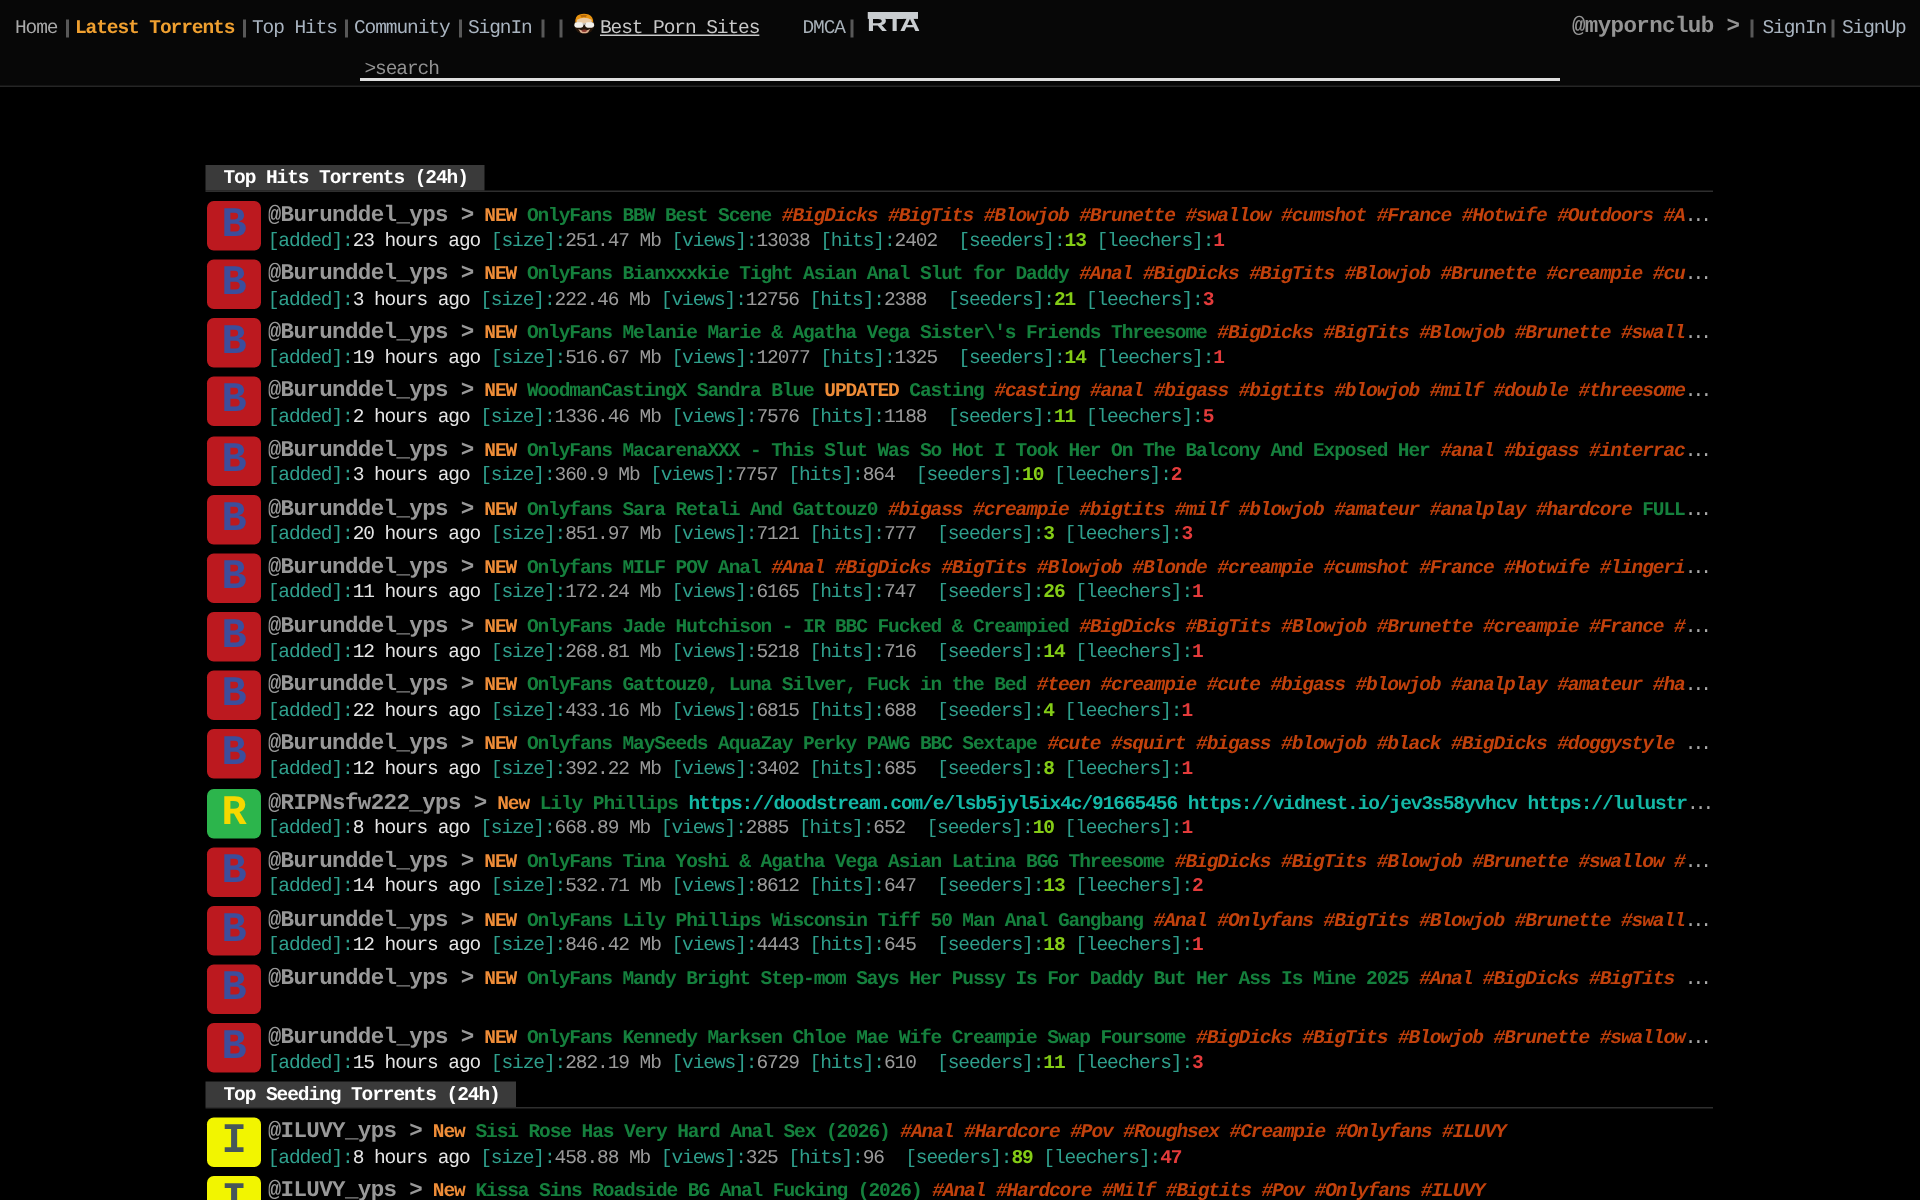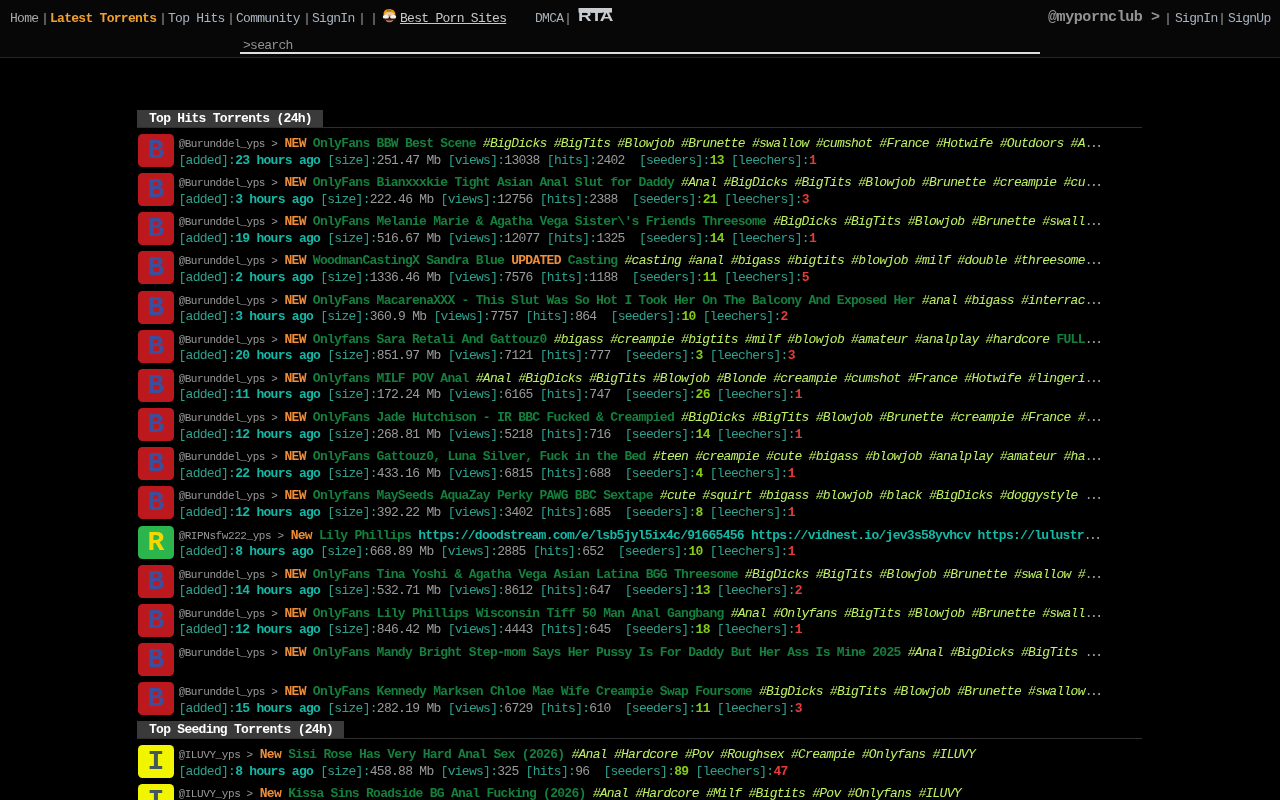--- a/index.html
+++ b/index.html
@@ -22,28 +22,28 @@
 .chip{position:absolute;left:-1px;background:#3a3a3a;color:#fff;font-weight:bold;height:17px;line-height:17px;padding:0 11px 0 12px;white-space:nowrap}
 .hline{position:absolute;left:-1px;width:1005px;height:1px;background:#2e2e2e}
 .row{position:absolute;left:0;width:1010px;height:39px}
 .av{position:absolute;left:0;top:0;width:36px;height:33px;border-radius:4.5px;text-align:center;font-weight:bold;font-size:28px;line-height:34.5px;letter-spacing:0}
 .av-b{background:#bc191f;color:#3c4e9c}
 .av-r{background:#2cb54c;color:#f5d800}
 .av-i{background:#f2f500;color:#46565a}
 .l1,.l2{position:absolute;left:40.5px;width:966px;height:16px;line-height:16px;white-space:nowrap;overflow:hidden}
 .l1{top:2px}
 .l2{top:18.5px}
-.u{color:#989898;font-weight:normal;font-size:11px;letter-spacing:-0.42px}
+.u{color:#989898;font-weight:bold;font-size:15px;letter-spacing:-0.42px}
 .nw{color:#ef8d38;font-weight:bold}
 .tw{color:#15803d;font-weight:bold}
 .ur{color:#14b8a6;font-weight:bold}
-.tg{color:#bef264;font-weight:normal;font-style:italic}
+.tg{color:#c2410c;font-weight:bold;font-style:italic}
 .el{color:#a8a8a8;letter-spacing:-2.6px}
 .lb{color:#2fa08d}
-.tm{color:#14b8a6;font-weight:bold}
+.tm{color:#e5e5e5;font-weight:normal}
 .sd{color:#84cc16;font-weight:bold}
 .lc{color:#e43b3b;font-weight:bold}
 </style>
 </head>
 <body>
 <div class="hdr">
  <div class="menu">
       <span class="it" style="left:10px">Home</span>
       <i class="d" style="left:44px"></i>
       <span class="cur" style="left:50px">Latest Torrents</span>

